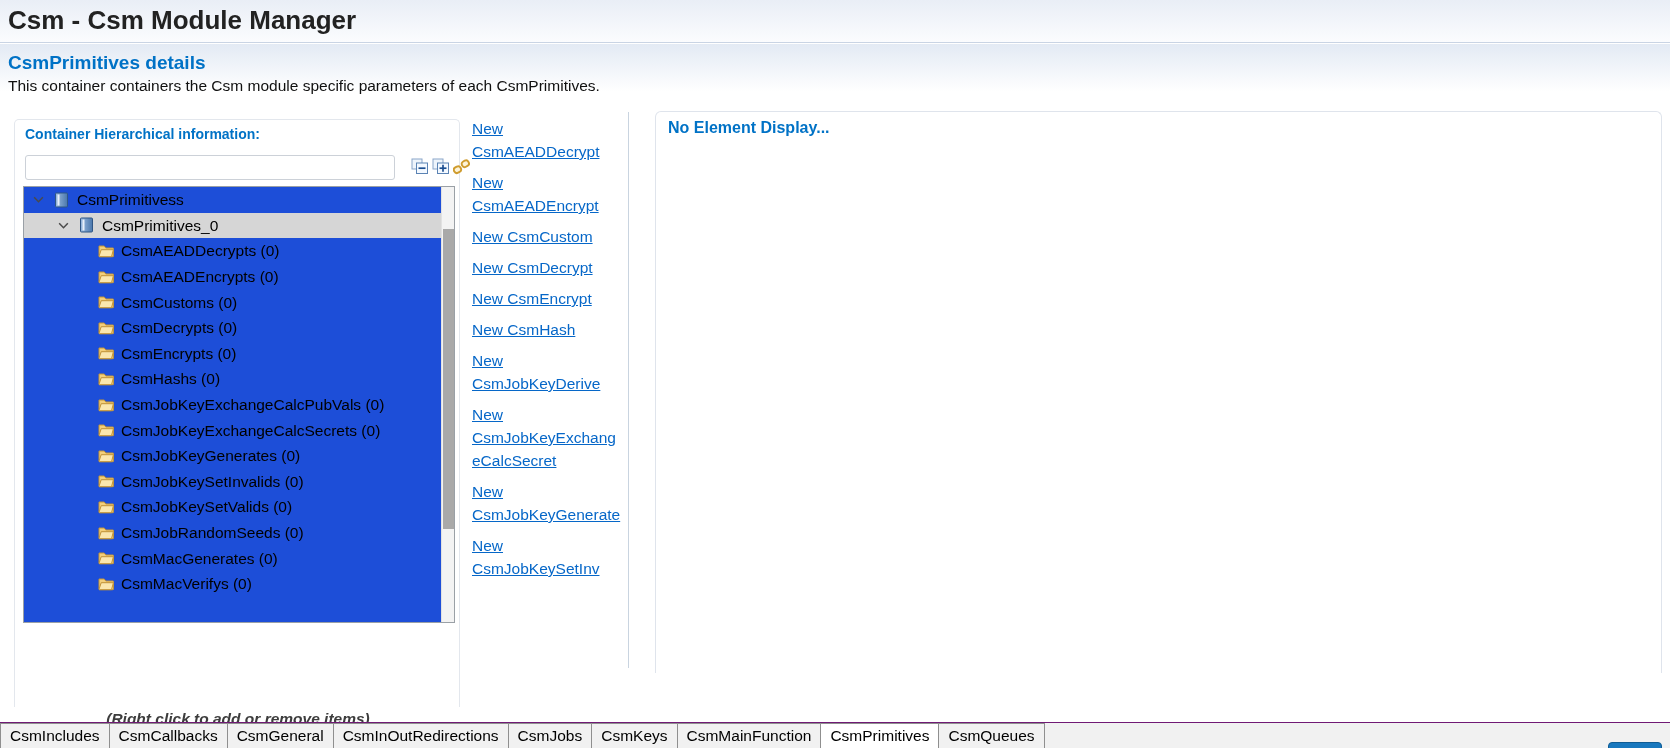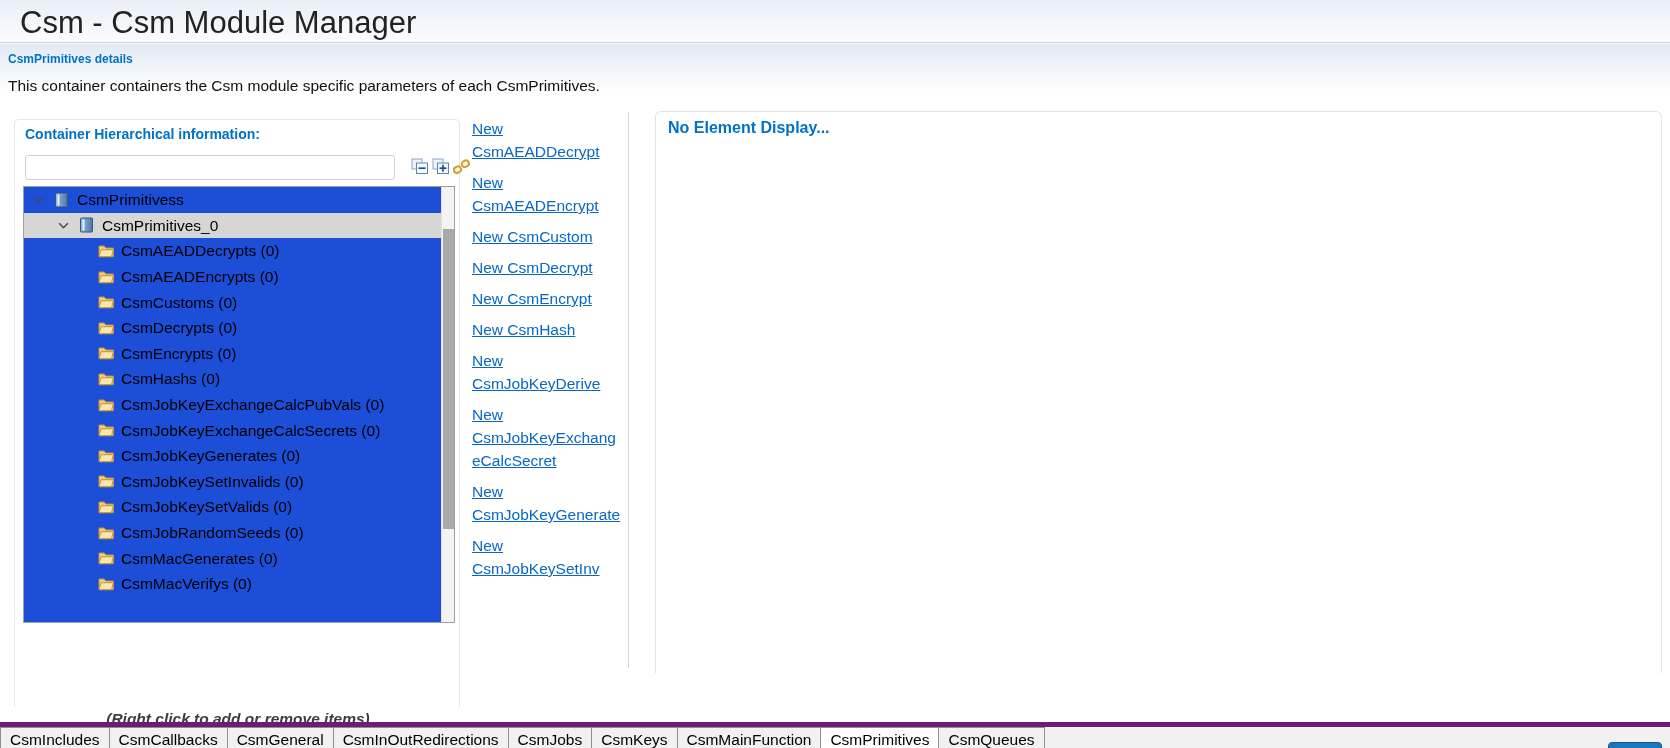--- a/index.html
+++ b/index.html
@@ -8,24 +8,24 @@
     --selection-gray:#d6d6d6;
     --tab-bg:#f1f1f1;
   }
   *{box-sizing:border-box;}
   body{margin:0;background:#ffffff;font-family:"Liberation Sans",sans-serif;}
   .screen{position:relative;width:1670px;height:748px;background:#fff;overflow:hidden;}
 
   
   .title-band{position:absolute;left:0;top:0;width:100%;height:43px;
     background:linear-gradient(#e9eef6,#fbfcfe);border-bottom:1px solid #c9d4e4;}
-  .page-title{margin:0;padding:5px 0 0 20px;font-size:31px;font-weight:400;color:#222;}
+  .page-title{margin:0;padding:5px 0 0 8px;font-size:26px;font-weight:700;color:#222;}
   .sub-band{position:absolute;left:0;top:44px;width:100%;height:60px;
     background:linear-gradient(#e3eaf4,#ffffff 80%);}
-  .section-title{position:absolute;left:8px;top:8px;font-size:12px;font-weight:700;color:var(--heading-blue);}
+  .section-title{position:absolute;left:8px;top:8px;font-size:19px;font-weight:700;color:var(--heading-blue);}
   .section-desc{position:absolute;left:8px;top:33px;font-size:15.5px;color:#101010;}
 
   
   .left-group{position:absolute;left:14px;top:119px;width:446px;height:588px;
     border:1px solid #e3e7ed;border-radius:5px 5px 0 0;border-bottom:none;background:#fff;}
   .group-title{padding:6px 0 0 10px;font-size:14px;font-weight:700;color:var(--heading-blue);}
   .search-row{position:absolute;left:10px;top:33px;width:430px;height:28px;}
   .search-input{position:absolute;left:0;top:2px;width:370px;height:25px;border:1px solid #ccd1d8;
     border-radius:3px;padding:0 6px;font-size:14px;font-family:"Liberation Sans",sans-serif;outline:none;}
   .tool-icon{position:absolute;top:5px;width:18px;height:17px;display:inline-block;cursor:pointer;}
@@ -60,21 +60,21 @@
 
   .v-sep{position:absolute;left:628px;top:112px;width:1px;height:556px;background:#c9d4e0;}
 
   
   .right-group{position:absolute;left:655px;top:111px;width:1007px;height:562px;
     border:1px solid #dfe4ec;border-radius:6px 6px 0 0;border-bottom:none;background:#fff;}
   .right-title{padding:7px 0 0 12px;font-size:16px;font-weight:700;color:var(--heading-blue);}
 
   
   .tab-strip{position:absolute;left:0;top:722px;width:100%;height:26px;background:var(--tab-bg);
-    border-top:5px solid #701a75;display:flex;align-items:flex-start;overflow:hidden;}
+    border-top:1px solid #701a75;display:flex;align-items:flex-start;overflow:hidden;}
   .tab{height:30px;padding:3px 9px 0;font-size:15.5px;color:#000;background:var(--tab-bg);
     border:1px solid #8f8f8f;margin-left:-1px;cursor:pointer;white-space:nowrap;}
   .tab:first-child{margin-left:0;}
   .tab.active{background:#ffffff;}
 
   .corner-btn{position:absolute;left:1608px;top:742px;width:54px;height:10px;
     background:#1878be;border:1px solid #0f5c94;border-radius:4px 4px 0 0;cursor:pointer;}
 </style>
 </head>
 <body>

